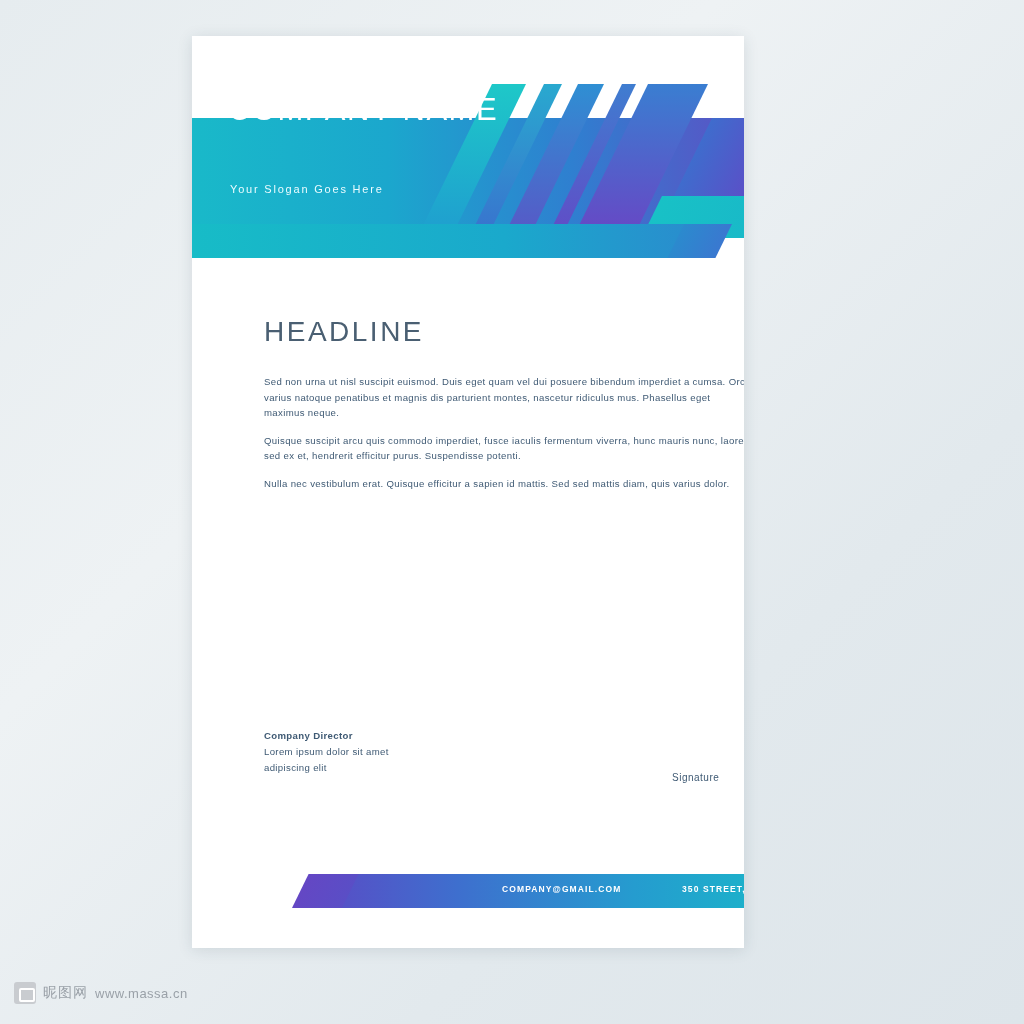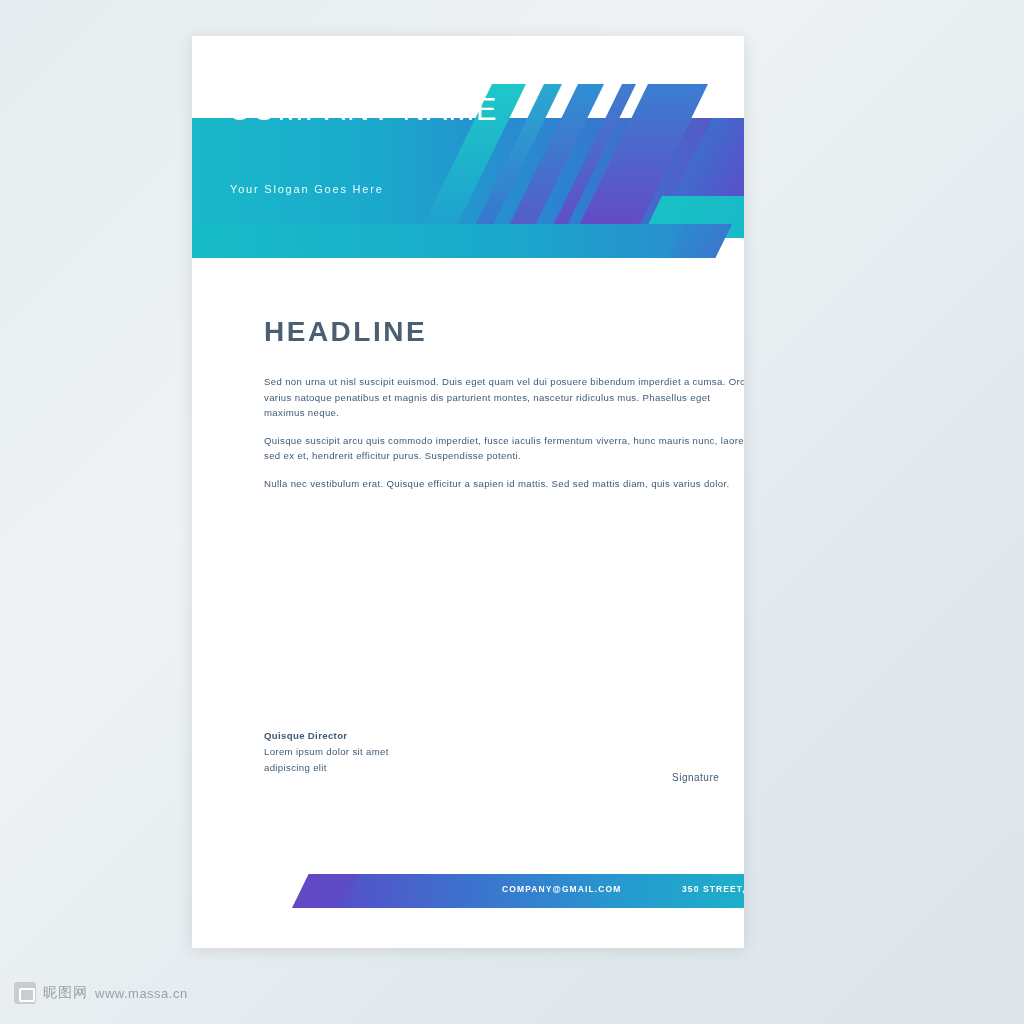--- a/index.html
+++ b/index.html
@@ -124,21 +124,21 @@
   }
 
   
   .headline {
     position: absolute;
     left: 72px;
     top: 280px;
     font-size: 28px;
     letter-spacing: 2.5px;
     color: #4a5f72;
-    font-weight: 700;
+    font-weight: 400;
   }
   .body-copy {
     position: absolute;
     left: 72px;
     top: 338px;
     width: 490px;
     color: #3f5a74;
     font-size: 9.6px;
     line-height: 15.5px;
     letter-spacing: 0.35px;
@@ -274,21 +274,21 @@
 
     <div class="headline">HEADLINE</div>
 
     <div class="body-copy">
       <p>Sed non urna ut nisl suscipit euismod. Duis eget quam vel dui posuere bibendum imperdiet a cumsa. Orci varius natoque penatibus et magnis dis parturient montes, nascetur ridiculus mus. Phasellus eget maximus neque.</p>
       <p>Quisque suscipit arcu quis commodo imperdiet, fusce iaculis fermentum viverra, hunc mauris nunc, laoreet sed ex et, hendrerit efficitur purus. Suspendisse potenti.</p>
       <p>Nulla nec vestibulum erat. Quisque efficitur a sapien id mattis. Sed sed mattis diam, quis varius dolor.</p>
     </div>
 
     <div class="sign-block">
-      <div class="role">Quisque Director</div>
+      <div class="role">Company Director</div>
       <div>Lorem ipsum dolor sit amet</div>
       <div>adipiscing elit</div>
     </div>
 
     <div class="signature-label">Signature</div>
 
     <div class="footer">
       <div class="footer-bar"></div>
       <div class="footer-slant"></div>
       <div class="footer-text footer-email">COMPANY@GMAIL.COM</div>

